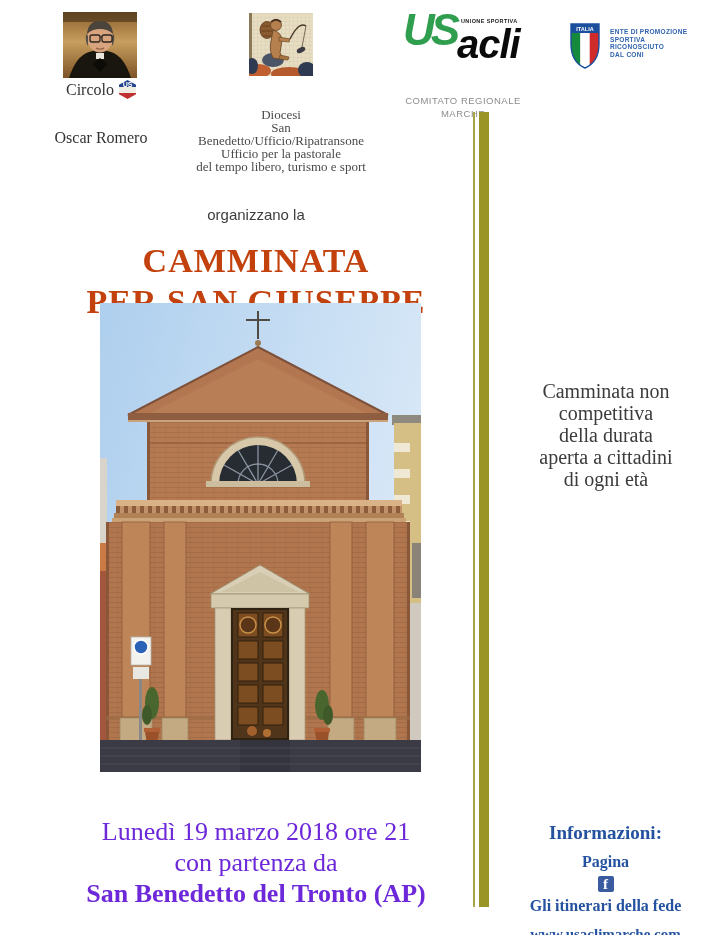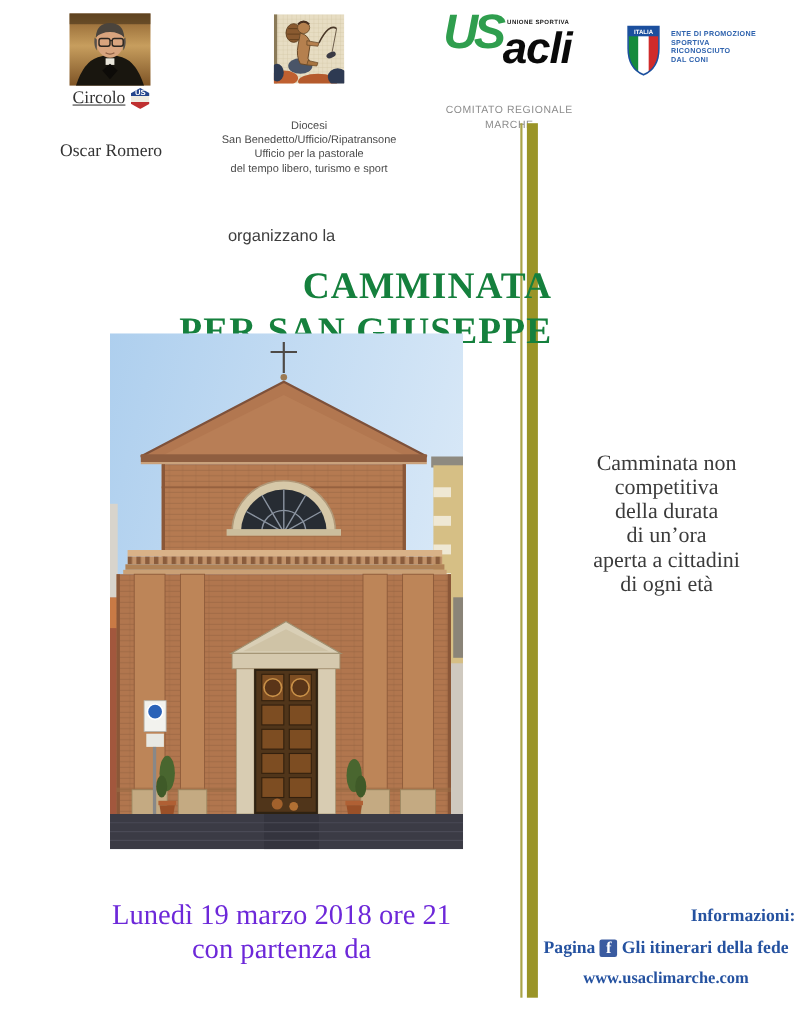--- a/index.html
+++ b/index.html
@@ -3,33 +3,33 @@
 <meta charset="utf-8">
 <style>
   html,body{margin:0;padding:0;background:#fff;}
   .poster{position:relative;width:723px;height:935px;background:#ffffff;overflow:hidden;
           font-family:"Liberation Serif", serif;color:#3b3b3b;}
   .abs{position:absolute;}
   .center{text-align:center;margin-top:28px;}
 
   
   .romero-photo{left:63px;top:12px;width:74px;height:66px;}
-  .circolo-row{left:46px;top:80px;width:110px;display:flex;align-items:center;justify-content:center;gap:5px;text-decoration:underline;}
+  .circolo-row{left:46px;top:80px;width:110px;display:flex;align-items:center;justify-content:center;gap:5px;}
   .circolo-txt{font-size:16px;color:#333;}
   .badge{width:17px;height:19px;display:inline-block;
          clip-path:polygon(50% 0,100% 25%,100% 75%,50% 100%,0 75%,0 25%);
          background:linear-gradient(180deg,#24458c 0 38%,#efece2 38% 66%,#bf3030 66% 100%);
          position:relative;}
   .badge span{position:absolute;top:1px;left:0;right:0;text-align:center;font-family:"Liberation Sans",sans-serif;
          font-size:7px;font-weight:bold;color:#fff;}
   .oscar{left:36px;top:101px;width:130px;font-size:16px;color:#333;}
 
   .mosaic{left:249px;top:13px;width:64px;height:63px;}
-  .diocesi{left:196px;top:80px;width:170px;font-family:Liberation Sans, sans-serif;
-           font-size:10px;line-height:13px;color:#4a4a4a;}
+  .diocesi{left:196px;top:80px;width:170px;font-family:Liberation Serif, serif;
+           font-size:13px;line-height:13px;color:#4a4a4a;}
 
   .usacli{left:403px;top:14px;width:130px;height:52px;font-family:"Liberation Sans",sans-serif;}
   .us-txt{position:absolute;left:0;top:-6px;font-style:italic;font-weight:bold;font-size:44px;line-height:1;
           color:#2f9e4e;letter-spacing:-4px;}
   .unione{position:absolute;left:58px;top:4px;font-size:5.5px;font-weight:bold;color:#1a1a1a;letter-spacing:.4px;}
   .acli-txt{position:absolute;left:54px;top:10px;font-style:italic;font-weight:bold;font-size:40px;line-height:1;
           color:#0a0a0a;letter-spacing:-1px;}
   .comitato{left:388px;top:66px;width:150px;font-family:"Liberation Sans",sans-serif;
             font-size:9.5px;line-height:13px;color:#8c8c8c;letter-spacing:.5px;}
 
@@ -38,31 +38,31 @@
             font-size:6.5px;line-height:7.5px;color:#2f63ae;font-weight:bold;letter-spacing:.3px;}
 
   
   .div-thin{left:473px;top:112px;width:2px;height:795px;background:#aaa448;}
   .div-thick{left:479px;top:112px;width:10px;height:795px;background:#9a9427;}
 
   
   .intro1{left:20px;top:143px;width:472px;font-family:"Liberation Sans",sans-serif;font-size:17.5px;color:#3d3d3d;}
   .intro2{left:20px;top:178px;width:472px;font-family:"Liberation Sans",sans-serif;font-size:15px;color:#3d3d3d;}
   .main-title{left:10px;top:212px;width:492px;font-weight:bold;font-size:34px;line-height:41px;
-              letter-spacing:1px;color:#15803d;text-align:right;}
+              letter-spacing:1px;color:#c2410c;}
   .church{left:100px;top:303px;width:321px;height:469px;}
   .event{left:10px;top:788px;width:492px;font-size:26px;line-height:31px;color:#6d28d9;}
   .event .bold{font-weight:bold;}
 
   
-  .side-note{left:492px;top:382px;width:228px;font-size:20px;line-height:22px;color:#3b3b3b;}
+  .side-note{left:492px;top:352px;width:228px;font-size:20px;line-height:22px;color:#3b3b3b;}
   .info{left:488px;top:794px;width:235px;color:#2552a0;font-weight:bold;}
-  .info-heading{font-size:16px;line-height:22px;text-align:right;}
+  .info-heading{font-size:19px;line-height:22px;}
   .info-row{margin-top:8px;font-size:16px;line-height:20px;white-space:nowrap;
-            display:flex;align-items:center;justify-content:center;gap:4px;}
+            display:flex;align-items:center;justify-content:center;gap:4px;flex-direction:column;}
   .fb{width:16px;height:16px;background:#3a5ba0;border-radius:2px;color:#fff;
       display:inline-flex;align-items:flex-end;justify-content:center;
       font-size:15px;line-height:15px;font-weight:bold;}
   .website{margin-top:8px;font-size:15px;line-height:20px;}
 </style>
 </head>
 <body>
 
 <div class="poster">
 
@@ -289,27 +289,27 @@
     </g>
 
     <rect x="0" y="437" width="321" height="32" fill="#3b3b45"></rect>
     <rect x="140" y="437" width="50" height="32" fill="#34343e"></rect>
     <path d="M0 445 H321 M0 453 H321 M0 461 H321" stroke="#4a4a56" stroke-width="1"></path>
   </svg>
 
   <div class="abs event center">
     <div>Lunedì 19 marzo 2018 ore 21</div>
     <div>con partenza da</div>
+    <div class="bold">San Benedetto del Tronto (AP)</div>
   </div>
 
   <div class="abs side-note center">
     <div>Camminata non</div>
     <div>competitiva</div>
     <div>della durata</div>
-    <div>di un’ora</div>
     <div>aperta a cittadini</div>
     <div>di ogni età</div>
   </div>
 
   <div class="abs info center">
     <div class="info-heading">Informazioni:</div>
     <div class="info-row">
       <span>Pagina</span>
       <span class="fb">
           <span>f</span>

